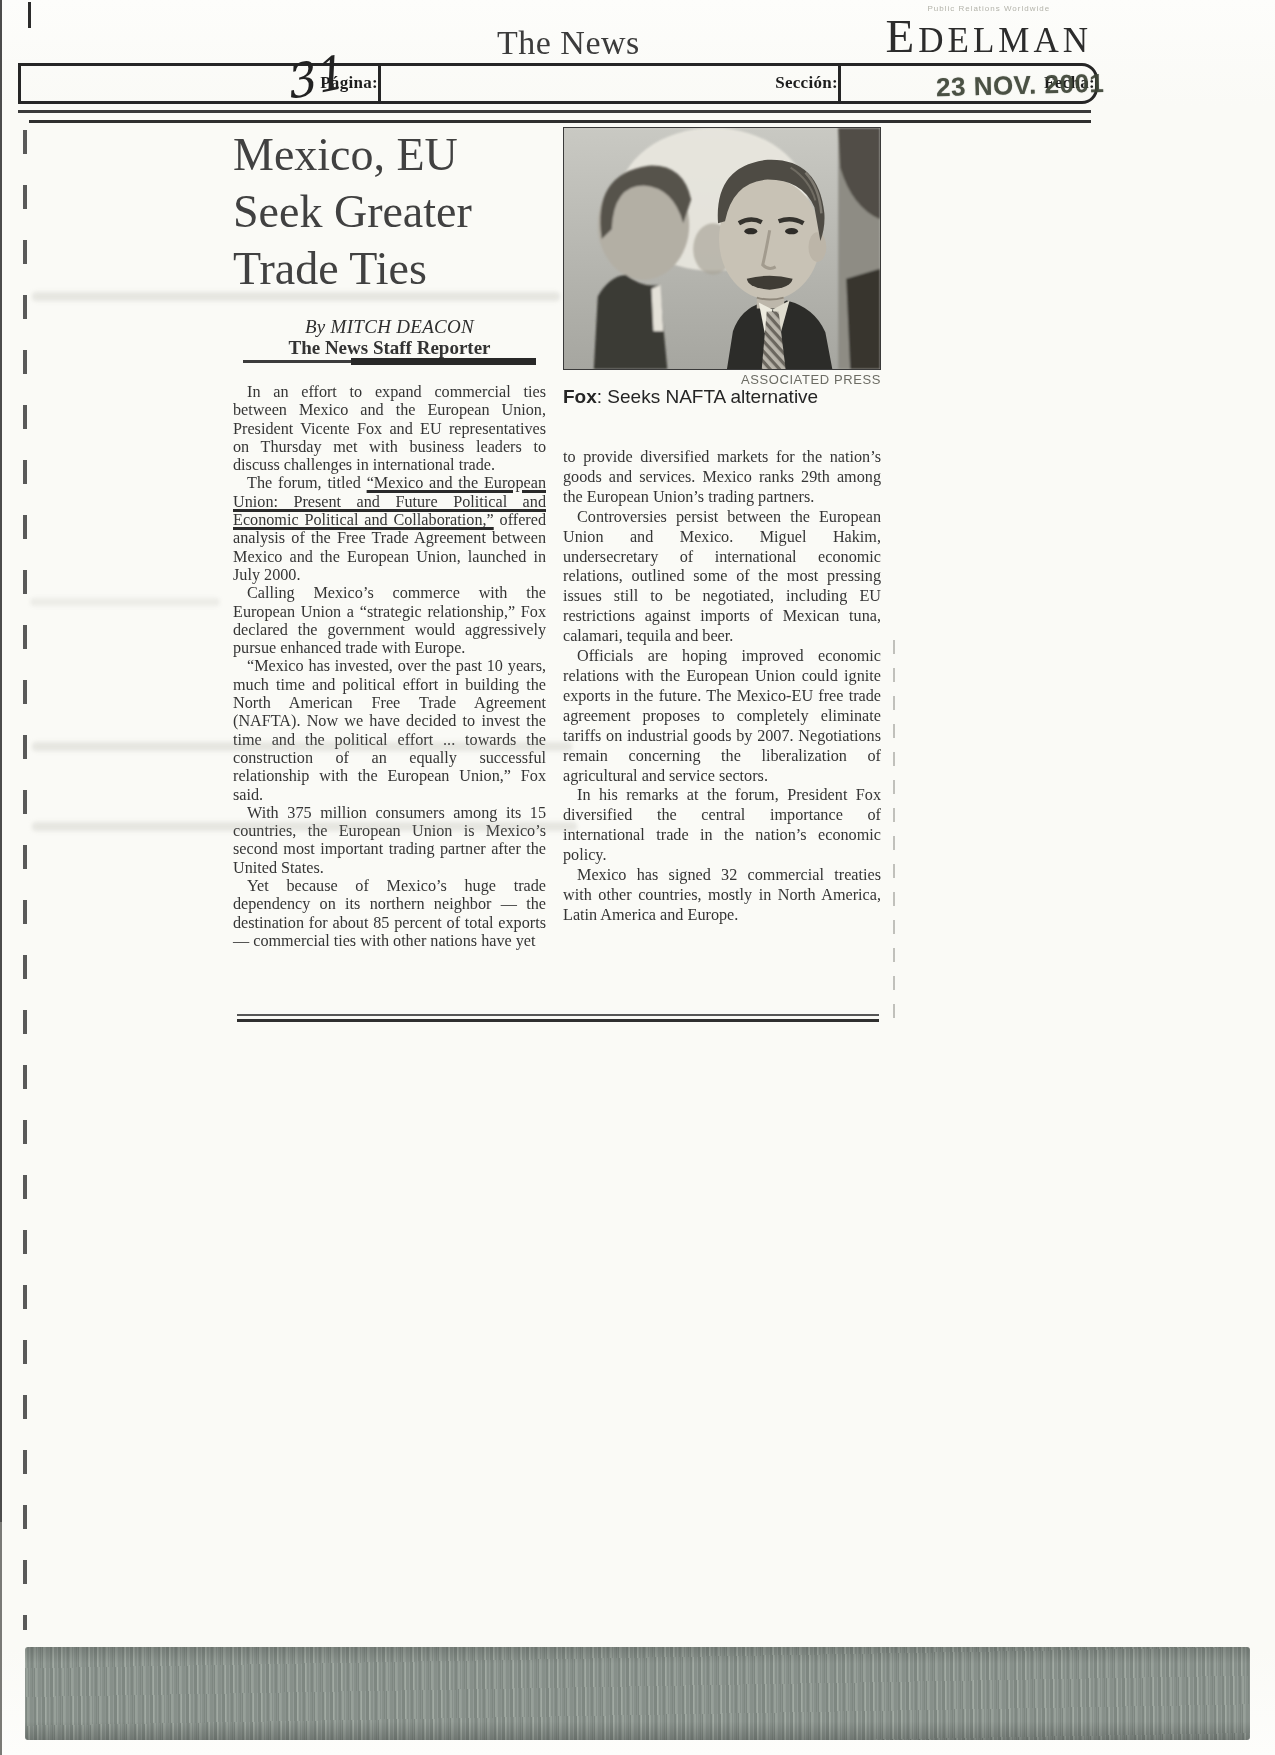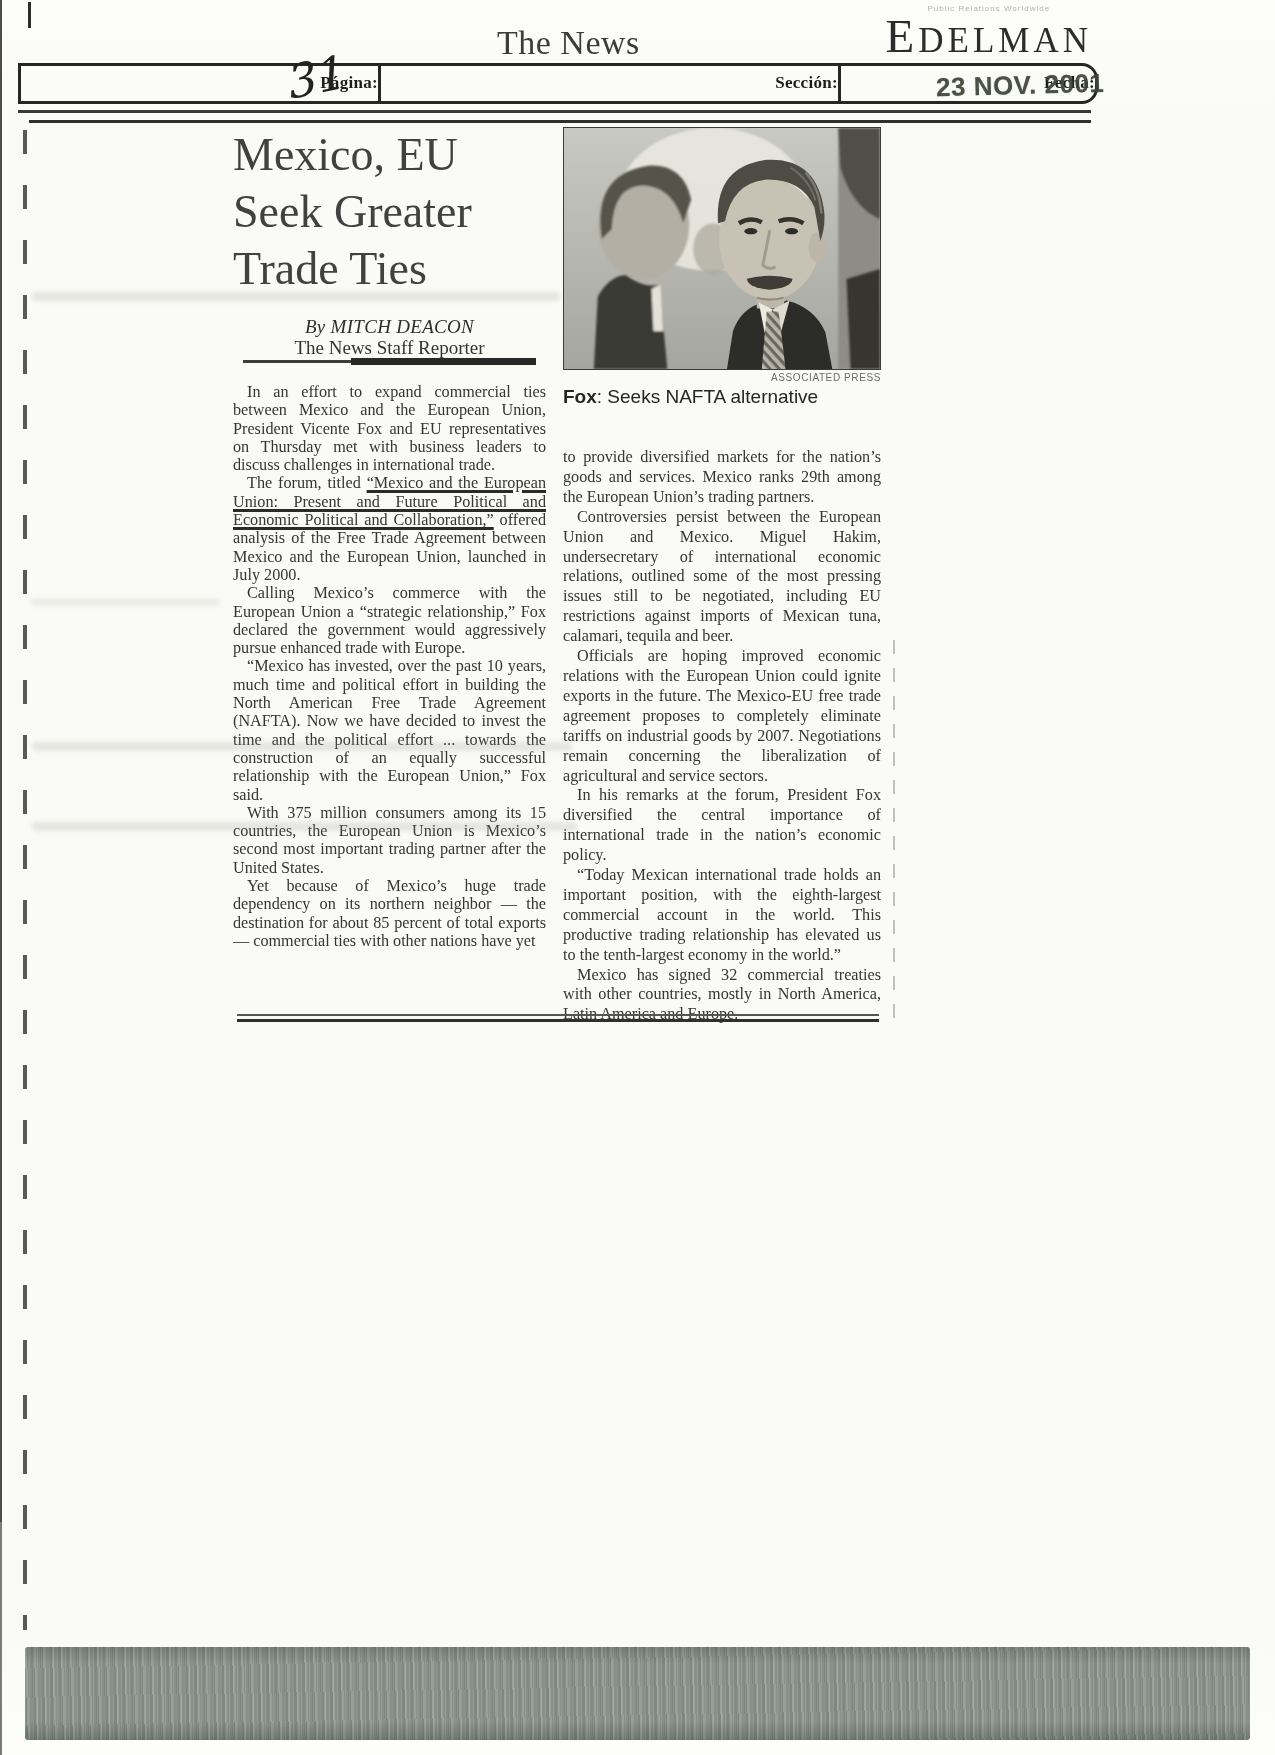--- a/index.html
+++ b/index.html
@@ -79,21 +79,21 @@
     position: absolute; left: 233px; top: 126px; width: 305px;
     font-size: 46px; line-height: 57px; color: #414141;
     font-family: "Liberation Serif", serif; font-weight: 400;
   }
   .byline {
     position: absolute; left: 233px; top: 316px; width: 313px; text-align: center;
     font-style: italic; font-size: 19px; color: #2e2e2e; letter-spacing: 0.3px;
   }
   .byline-title {
     position: absolute; left: 233px; top: 337px; width: 313px; text-align: center;
-    font-size: 19px; color: #333;
+    font-size: 19px; color: #333; font-weight: bold;
   }
   .byline-rule { position: absolute; left: 243px; top: 360px; width: 293px; height: 3px; background: #3c3c3c; }
   .byline-rule::after {
     content: ""; position: absolute; left: 37%; top: -2px; width: 63%; height: 7px; background: #282828;
   }
 
   .col { position: absolute; text-align: justify; color: #353535;
          font-family: "Liberation Serif", serif; margin-top: 12px; }
   .col p { margin: 0; text-indent: 14px; }
   .col p.noindent { text-indent: 0; }
@@ -114,21 +114,21 @@
   }
 
   
   .photo-frame {
     position: absolute; left: 563px; top: 127px; width: 318px; height: 243px;
     border: 1px solid #3a3a3a; overflow: hidden; background: #bdbdb7;
   }
   .photo-frame svg { display: block; width: 100%; height: 100%; }
   .photo-credit {
     position: absolute; left: 563px; top: 372px; width: 318px; text-align: right;
-    font-family: "Liberation Sans", sans-serif; font-size: 10px; letter-spacing: 0.6px;
+    font-family: "Liberation Sans", sans-serif; font-size: 13px; letter-spacing: 0.6px;
     color: #6c6c64;
   }
   .photo-caption {
     position: absolute; left: 563px; top: 386px; width: 318px;
     font-family: "Liberation Sans", sans-serif; font-size: 19px; color: #252525;
   }
   .caption-bold { font-weight: 700; }
 
   
   .streak { position: absolute; background: rgba(150,150,142,0.20); filter: blur(2px); border-radius: 4px; }
@@ -243,21 +243,20 @@
     </svg>
   </div>
   <div class="photo-credit">ASSOCIATED PRESS</div>
   <div class="photo-caption"><span class="caption-bold">Fox</span><span>: Seeks NAFTA alternative</span></div>
 
   <div class="col col-2">
     <p class="noindent">to provide diversified markets for the nation’s goods and services. Mexico ranks 29th among the European Union’s trading partners.</p>
     <p>Controversies persist between the European Union and Mexico. Miguel Hakim, undersecretary of international economic relations, outlined some of the most pressing issues still to be negotiated, including EU restrictions against imports of Mexican tuna, calamari, tequila and beer.</p>
     <p>Officials are hoping improved economic relations with the European Union could ignite exports in the future. The Mexico-EU free trade agreement proposes to completely eliminate tariffs on industrial goods by 2007. Negotiations remain concerning the liberalization of agricultural and service sectors.</p>
     <p>In his remarks at the forum, President Fox diversified the central importance of international trade in the nation’s economic policy.</p>
-    <p>“Today Mexican international trade holds an important position, with the eighth-largest commercial account in the world. This productive trading relationship has elevated us to the tenth-largest economy in the world.”</p>
     <p>Mexico has signed 32 commercial treaties with other countries, mostly in North America, Latin America and Europe.</p>
   </div>
 
   <div class="rule bottom-rule-1"></div>
   <div class="rule bottom-rule-2"></div>
   <div class="clip-edge-dashes"></div>
 
   <div class="streak streak-1"></div>
   <div class="streak streak-2"></div>
   <div class="streak streak-3"></div>

